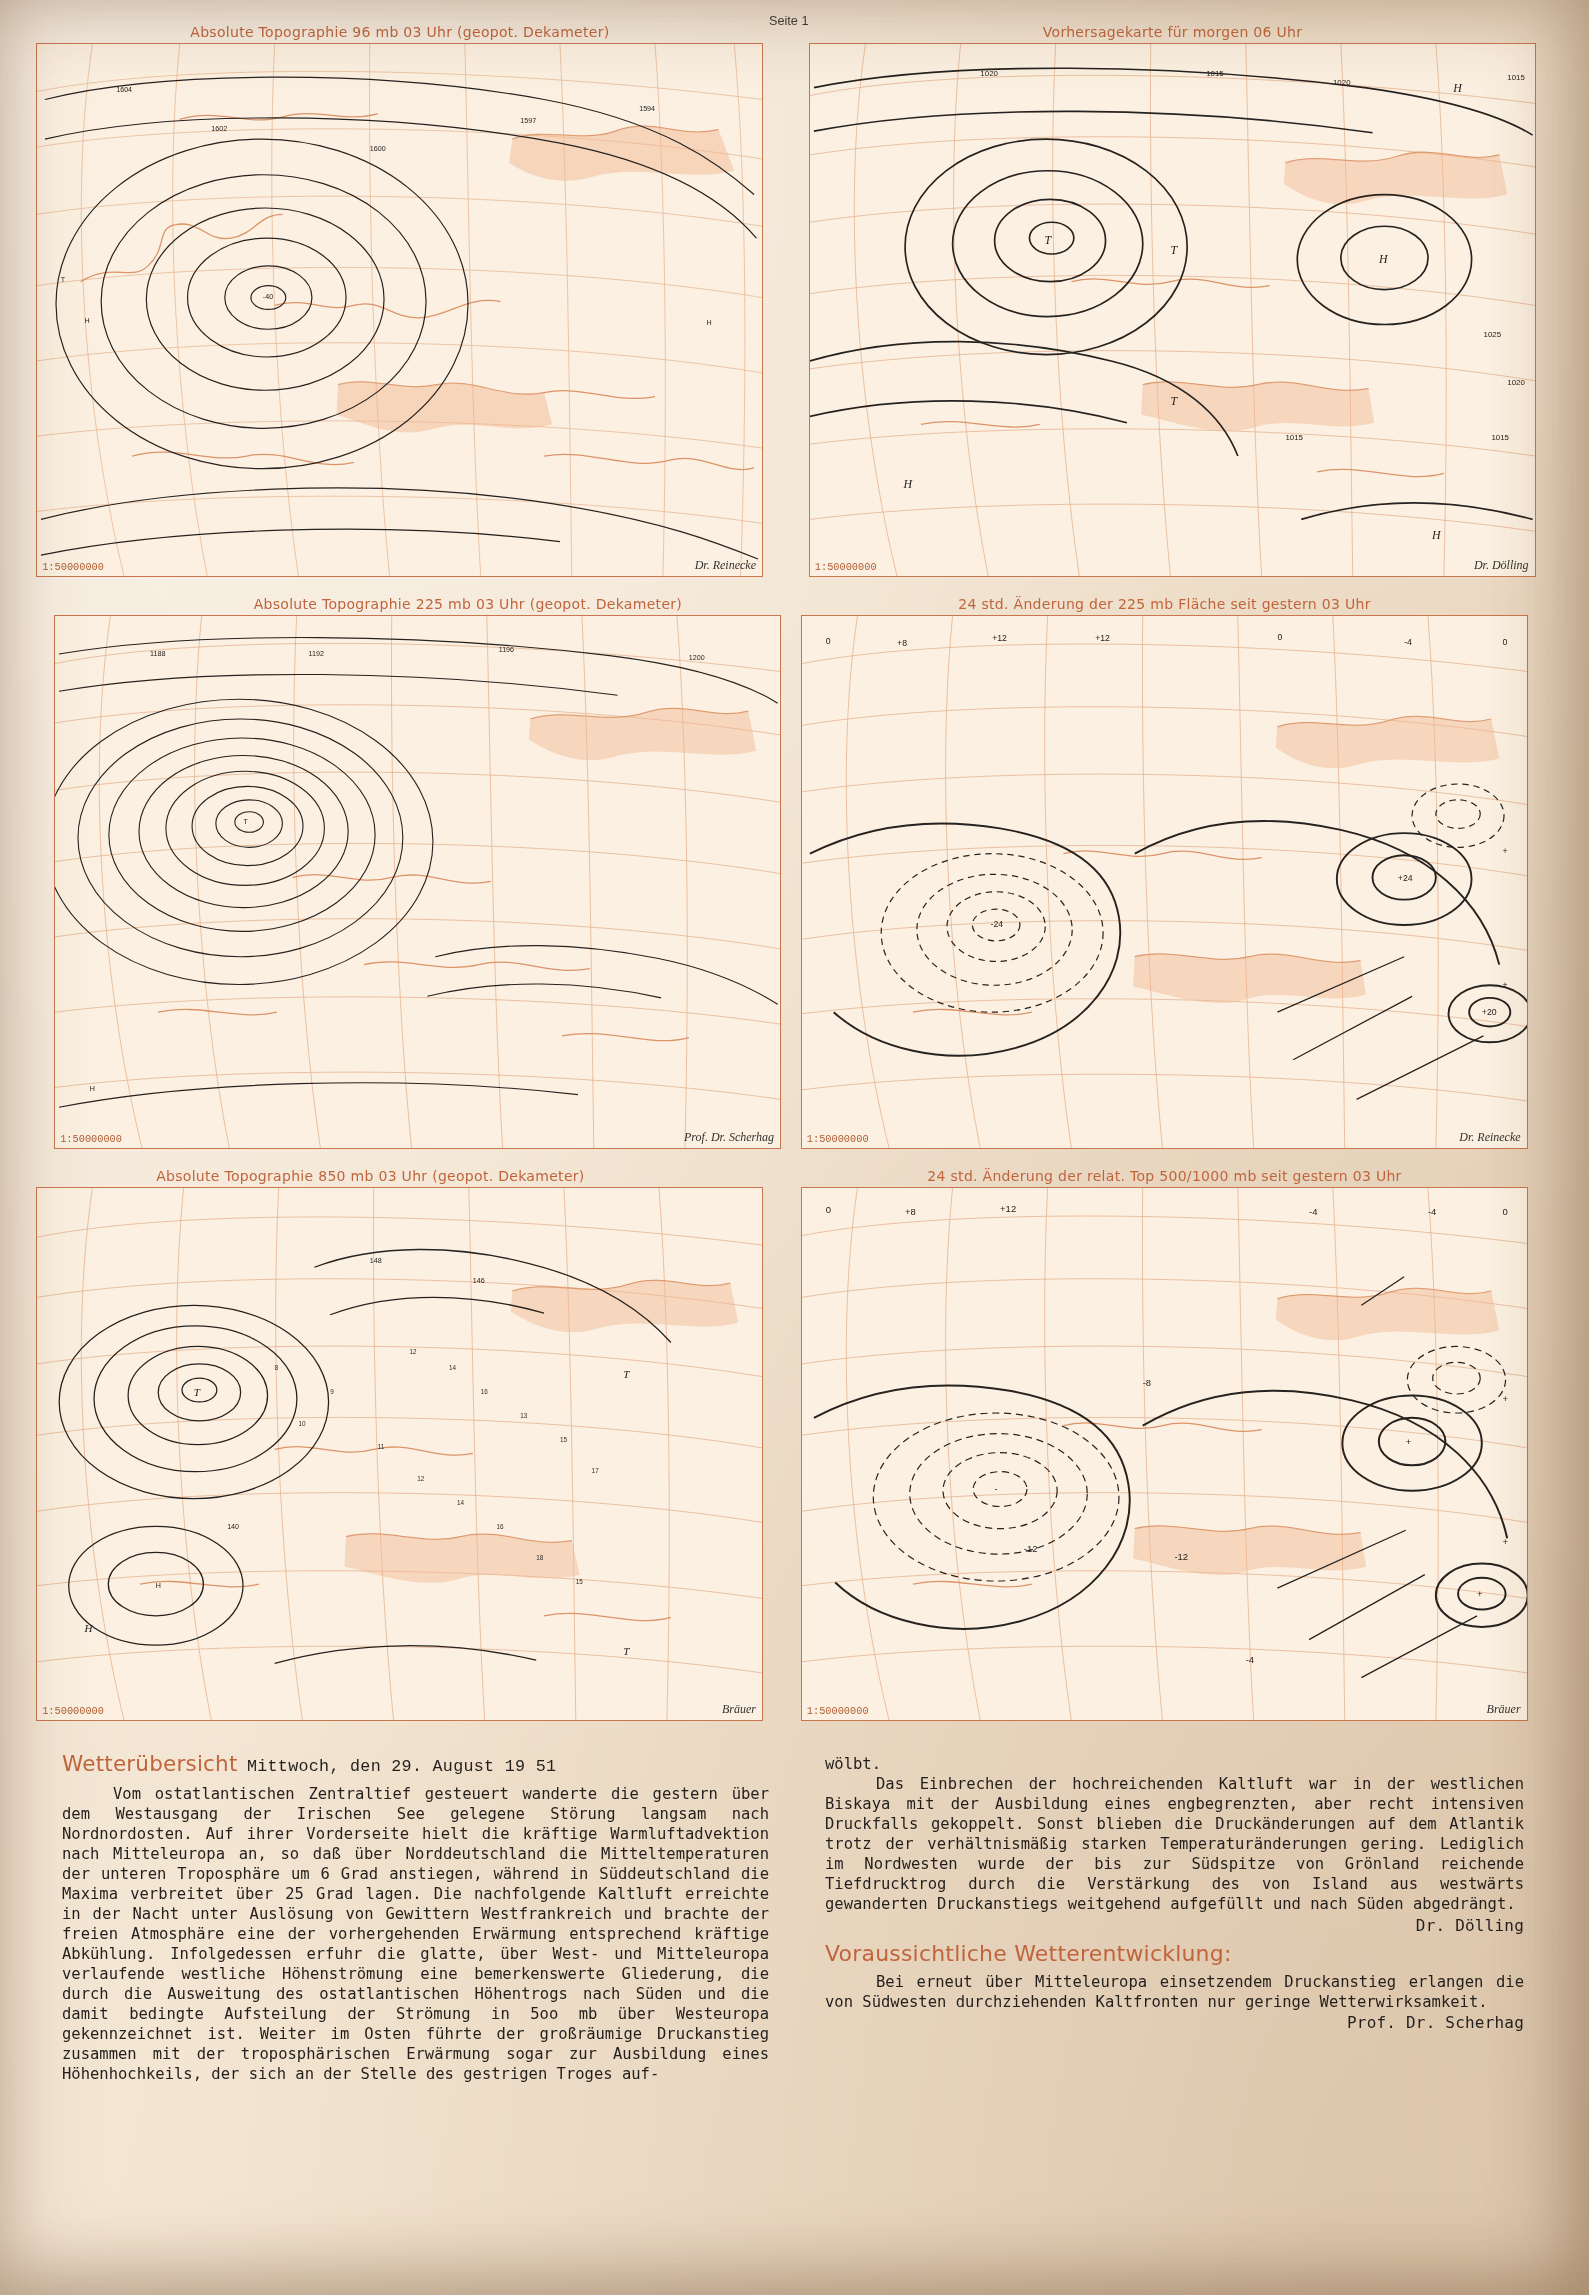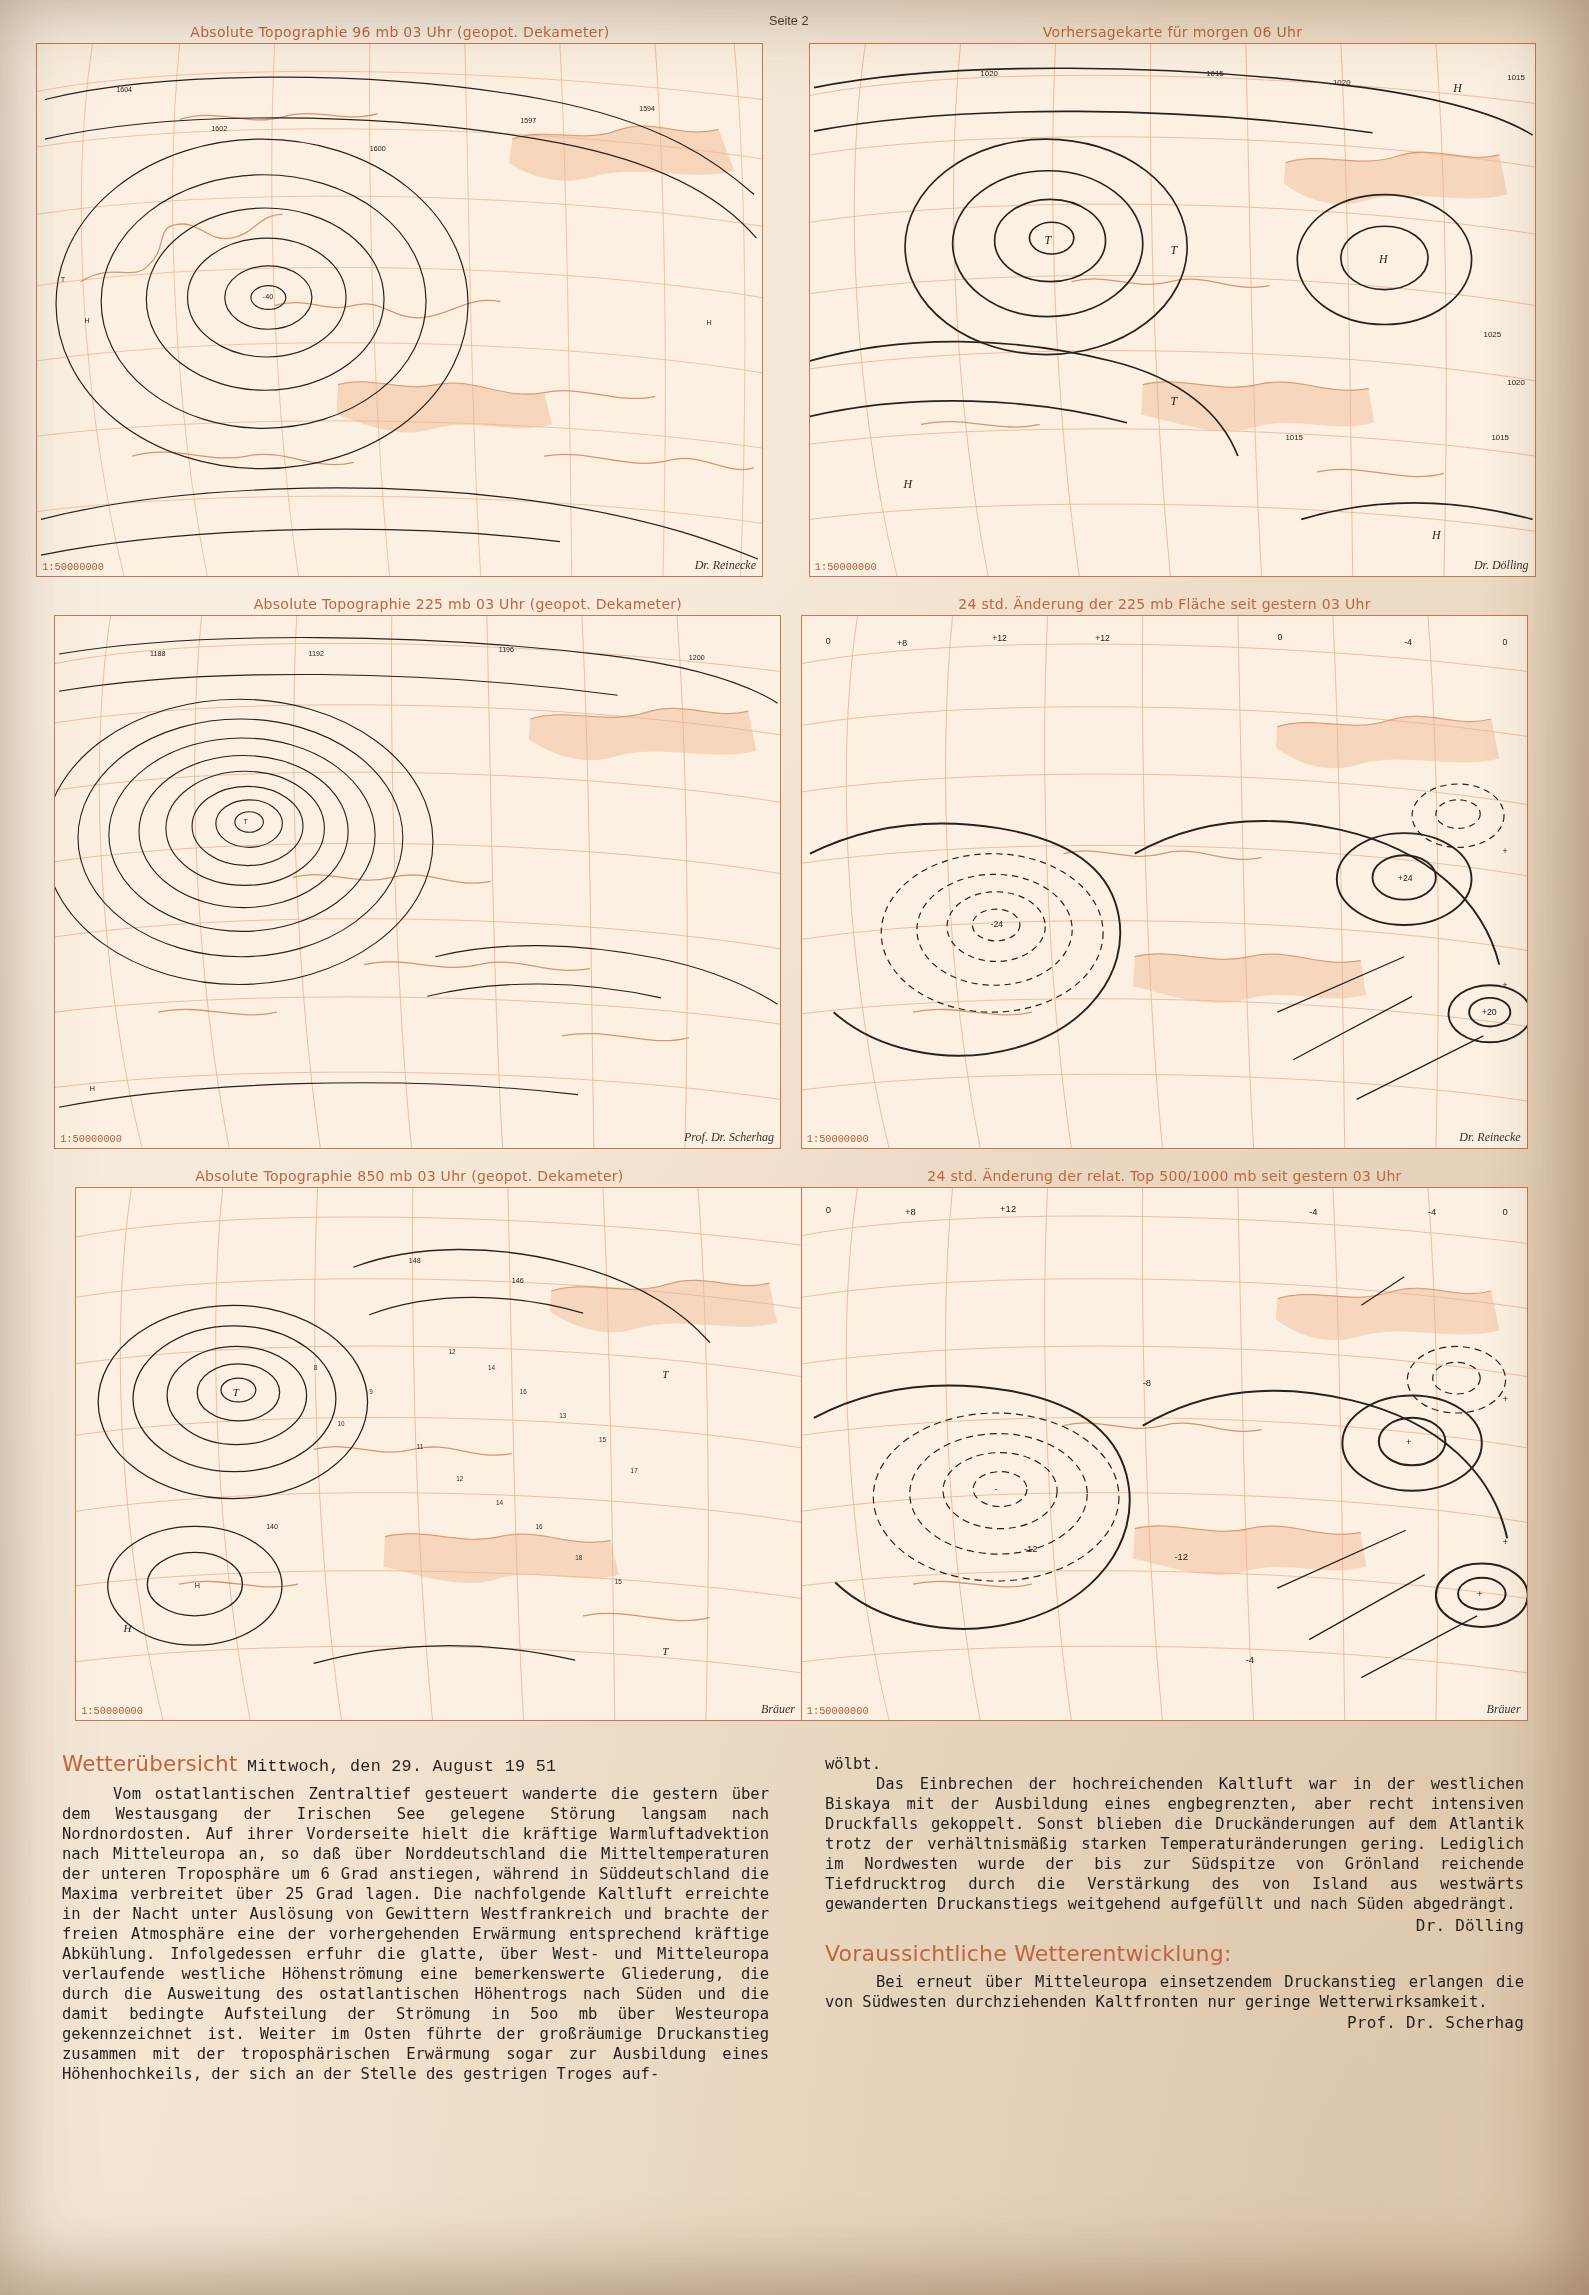--- a/index.html
+++ b/index.html
@@ -134,21 +134,21 @@
     letter-spacing:0.2px;
   }
 </style>
 </head>
 <body>
 
 <div class="paper"></div>
 
 <div class="sheet">
 
-  <div class="seite" style="left:739px;top:6.4px;">Seite 2</div>
+  <div class="seite" style="left:739px;top:6.4px;">Seite 1</div>
 
   <div class="panels">
 
     <div class="panel" style="left:6.4px;top:0px;width:727px;height:556px;">
       <div class="panel-title">Absolute Topographie 96 mb 03 Uhr (geopot. Dekameter)</div>
       <div class="map" style="width:727px;height:534px;">
         <svg class="graticule" viewBox="0 0 915 672" preserveAspectRatio="none">
           <g stroke="#e3a782" stroke-width="1" fill="none" opacity="0.9">
             <path d="M0,60 C200,20 600,30 915,70"></path>
               <path d="M0,130 C220,95 620,100 915,145"></path>
@@ -416,21 +416,21 @@
             <text x="884" y="36">0</text>
               <text x="884" y="300">+</text>
               <text x="884" y="470">+</text>
           </g>
         </svg>
         <div class="corner-left">1:50000000</div>
         <div class="corner-right">Dr. Reinecke</div>
       </div>
     </div>
 
-    <div class="panel" style="left:6.4px;top:1144px;width:668px;height:556px;margin-left:39px;">
+    <div class="panel" style="left:6.4px;top:1144px;width:668px;height:556px;">
       <div class="panel-title">Absolute Topographie 850 mb 03 Uhr (geopot. Dekameter)</div>
       <div class="map" style="width:727px;height:534px;">
         <svg class="graticule" viewBox="0 0 915 672" preserveAspectRatio="none">
           <g stroke="#e3a782" stroke-width="1" fill="none">
             <path d="M0,62 C200,22 600,32 915,72"></path>
               <path d="M0,138 C220,102 620,108 915,152"></path>
             <path d="M0,222 C230,188 630,192 915,238"></path>
               <path d="M0,312 C240,278 640,282 915,328"></path>
             <path d="M0,408 C240,372 640,378 915,422"></path>
               <path d="M0,502 C240,472 640,478 915,518"></path>

